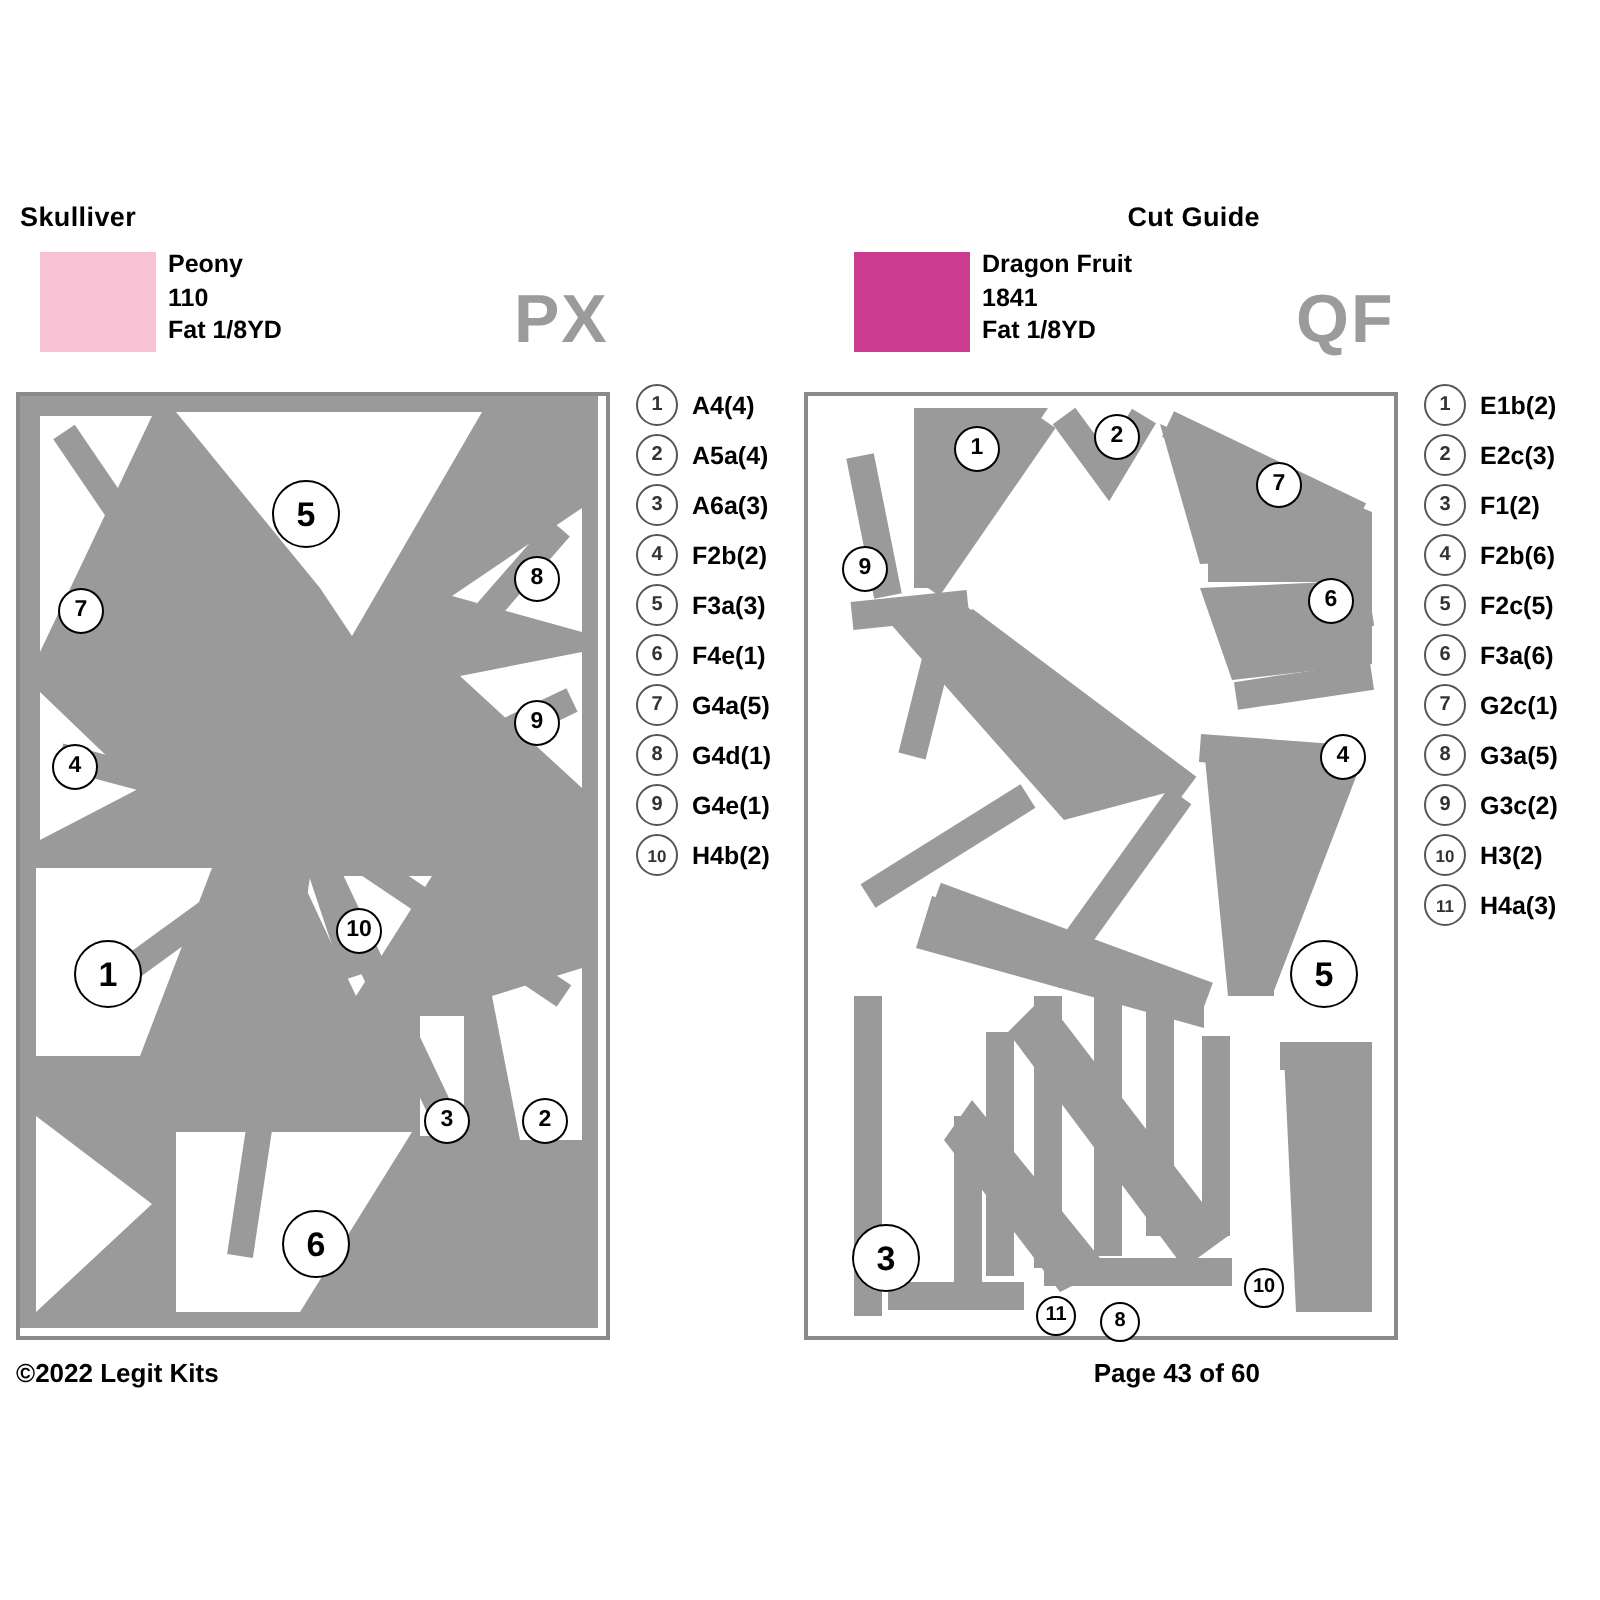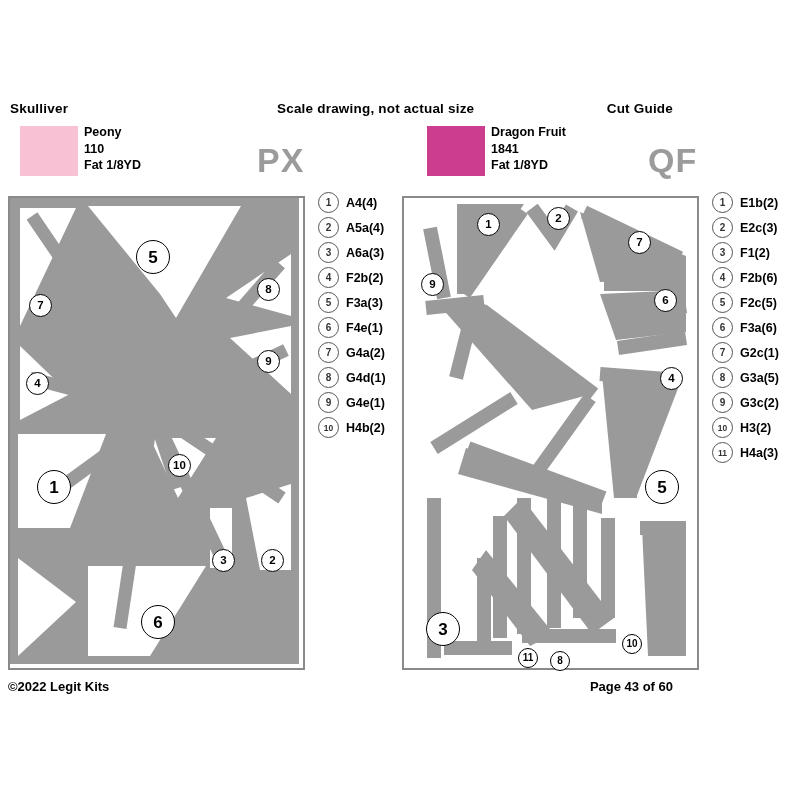--- a/index.html
+++ b/index.html
@@ -13,21 +13,20 @@
     position: relative;
     font-family: "Liberation Sans", sans-serif;
     color: #000;
     overflow: hidden;
   }
   .page {
     position: absolute;
     left: 0; top: 0;
     width: 640px;
     height: 800px;
-    padding-left: 43px;
   }
 
   
   .hdr {
     position: absolute;
     top: 101px;
     font-size: 13.5px;
     font-weight: bold;
     letter-spacing: 0.2px;
   }
@@ -152,21 +151,20 @@
     opacity: 0.85;
   }
   .watermark svg { display:block; }
 </style>
 </head>
 <body>
 
 <div class="page">
 
   <div class="hdr hdr-left">Skulliver</div>
-  <div class="hdr hdr-mid">Scale drawing, not actual size</div>
   <div class="hdr hdr-right">Cut Guide</div>
 
   <div class="swatch-block block-left" style="width:240px;height:56px;">
     <div class="swatch" id="swatch-0" style="background: rgb(249, 194, 212);"></div>
     <div class="swatch-text">
       <div>Peony</div>
       <div>110</div>
       <div>Fat 1/8YD</div>
     </div>
   </div>
@@ -335,21 +333,21 @@
     <div class="legend-row">
         <span class="legend-num">5</span>
         <span class="legend-label">F3a(3)</span>
       </div>
     <div class="legend-row">
         <span class="legend-num">6</span>
         <span class="legend-label">F4e(1)</span>
       </div>
     <div class="legend-row">
         <span class="legend-num">7</span>
-        <span class="legend-label">G4a(2)</span>
+        <span class="legend-label">G4a(5)</span>
       </div>
     <div class="legend-row">
         <span class="legend-num">8</span>
         <span class="legend-label">G4d(1)</span>
       </div>
     <div class="legend-row">
         <span class="legend-num">9</span>
         <span class="legend-label">G4e(1)</span>
       </div>
     <div class="legend-row">

